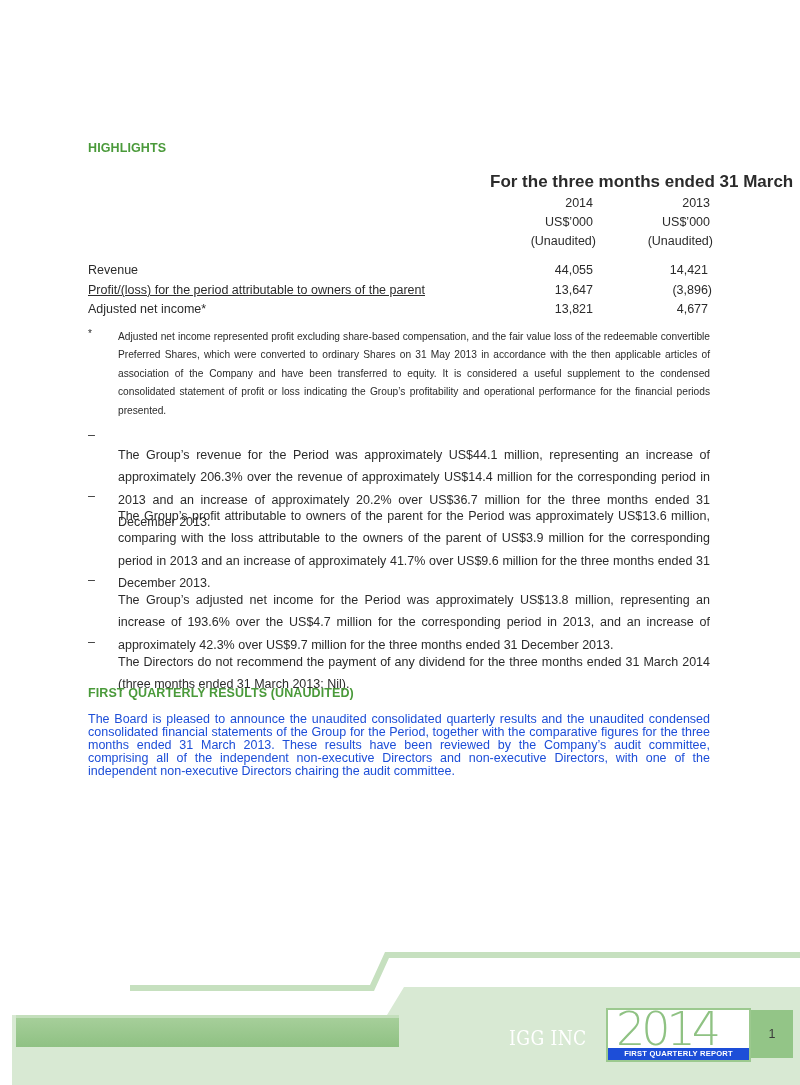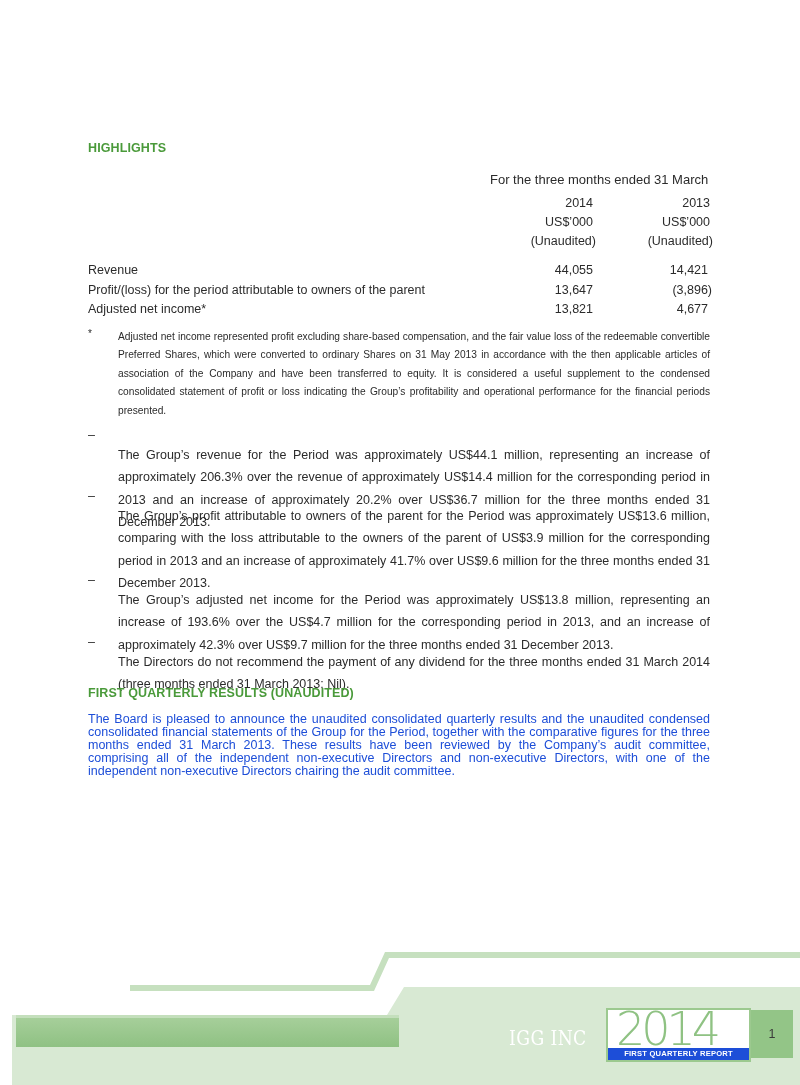--- a/index.html
+++ b/index.html
@@ -8,21 +8,21 @@
 
   .page { position: absolute; left: 12px; top: 0; width: 800px; height: 1085px; }
 
   .heading {
     position: absolute; left: 76px;
     font-size: 12.5px; font-weight: bold; color: #4a9a3a; letter-spacing: 0.1px;
   }
 
   .tbl-head-caption {
     position: absolute; left: 478px; top: 172px; width: 180px;
-    font-size: 13px; font-weight: normal; color: #2b2b2b; white-space: nowrap;
+    font-size: 17px; font-weight: bold; color: #2b2b2b; white-space: nowrap;
   }
   .col { position: absolute; font-size: 12.5px; color: #2b2b2b; text-align: right; white-space: nowrap; }
   .c2014 { right: 219px; }   
   .c2013 { right: 102px; }   
 
   .row-label { position: absolute; left: 76px; font-size: 12.5px; color: #2b2b2b; white-space: nowrap; }
 
   .footnote-mark { position: absolute; left: 76px; top: 328px; font-size: 10px; color: #2b2b2b; }
   .footnote {
     position: absolute; left: 106px; top: 328px; width: 592px;
@@ -83,21 +83,21 @@
     <div class="col c2013" style="top:215px;">US$’000</div>
     <div class="col" style="top:234px; right:216px;">(Unaudited)</div>
     <div class="col" style="top:234px; right:99px;">(Unaudited)</div>
 
     <div>
       <div class="row-label" style="top:263px;">Revenue</div>
       <div class="col c2014" style="top:263px;">44,055</div>
       <div class="col c2013" style="top:263px; right:104px;">14,421</div>
     </div>
     <div>
-      <div class="row-label" style="top:283px;">Profit/(loss) for the period attributable to owners of the parent</div>
+      <div class="row-label" style="top:283px;text-decoration:underline;">Profit/(loss) for the period attributable to owners of the parent</div>
       <div class="col c2014" style="top:283px;">13,647</div>
       <div class="col" style="top:283px; right:100px;">(3,896)</div>
     </div>
     <div>
       <div class="row-label" style="top:302px;">Adjusted net income*</div>
       <div class="col c2014" style="top:302px;">13,821</div>
       <div class="col c2013" style="top:302px; right:104px;">4,677</div>
     </div>
   </div>
 

